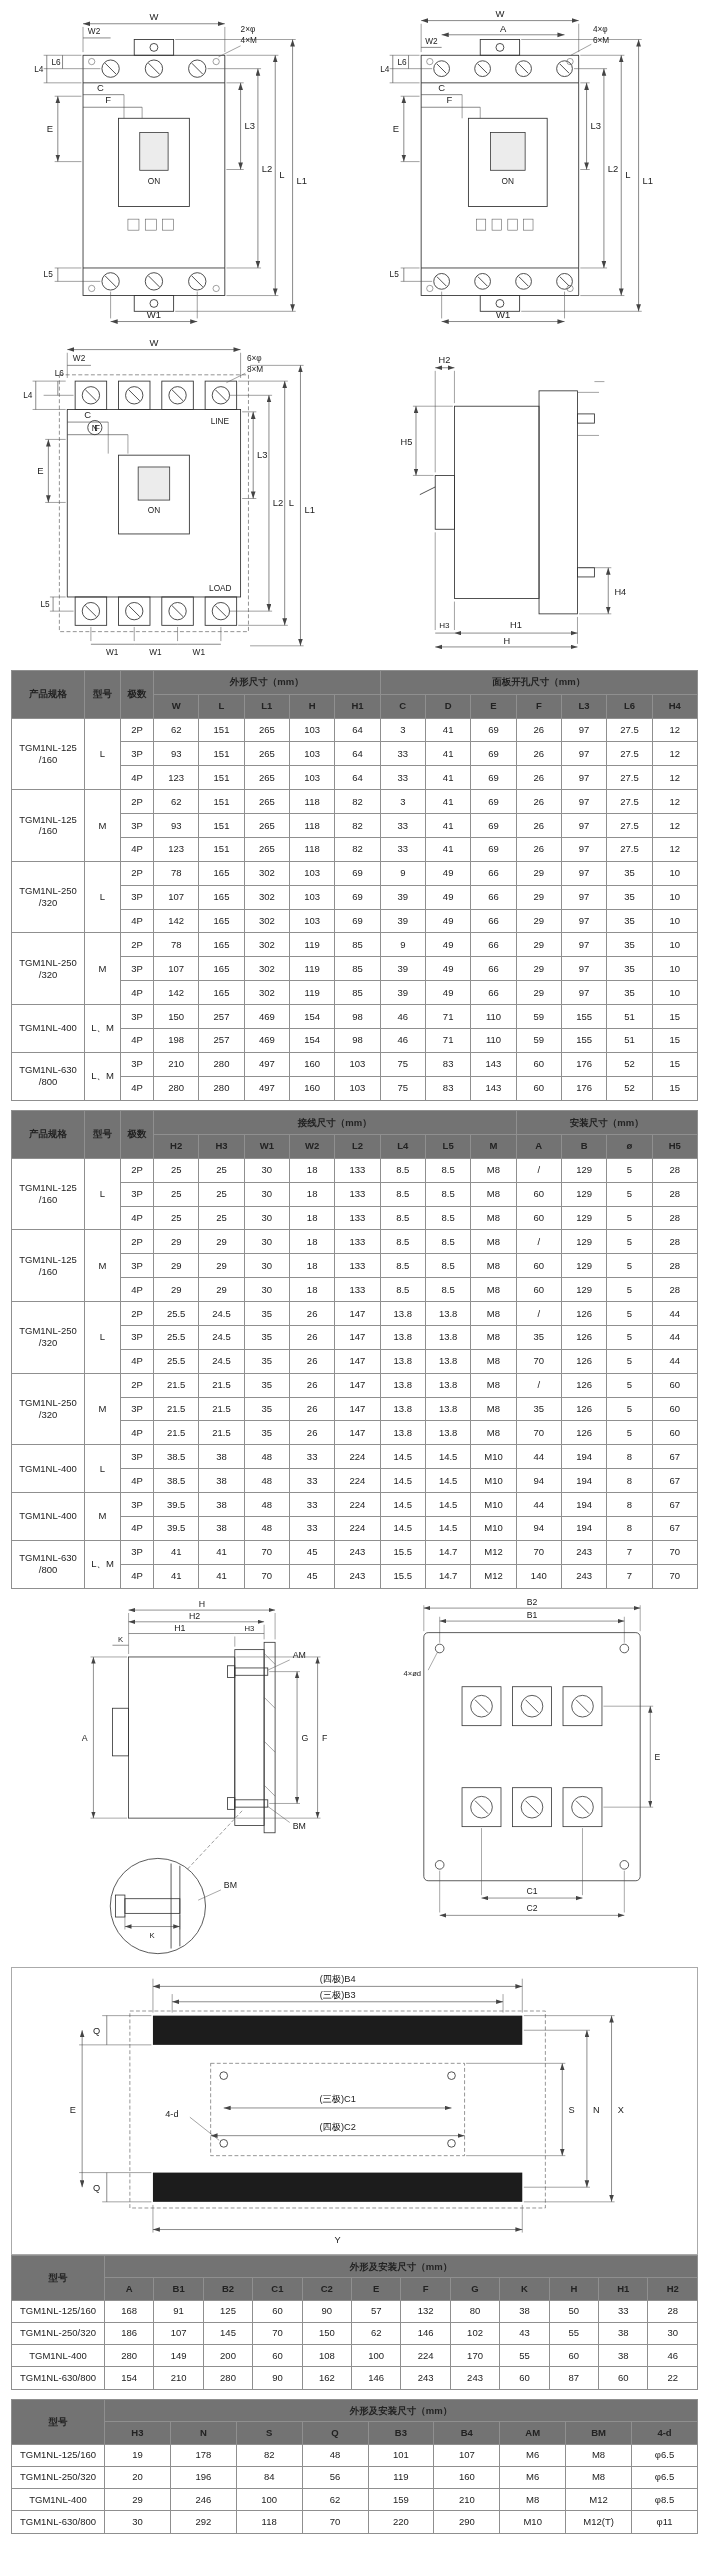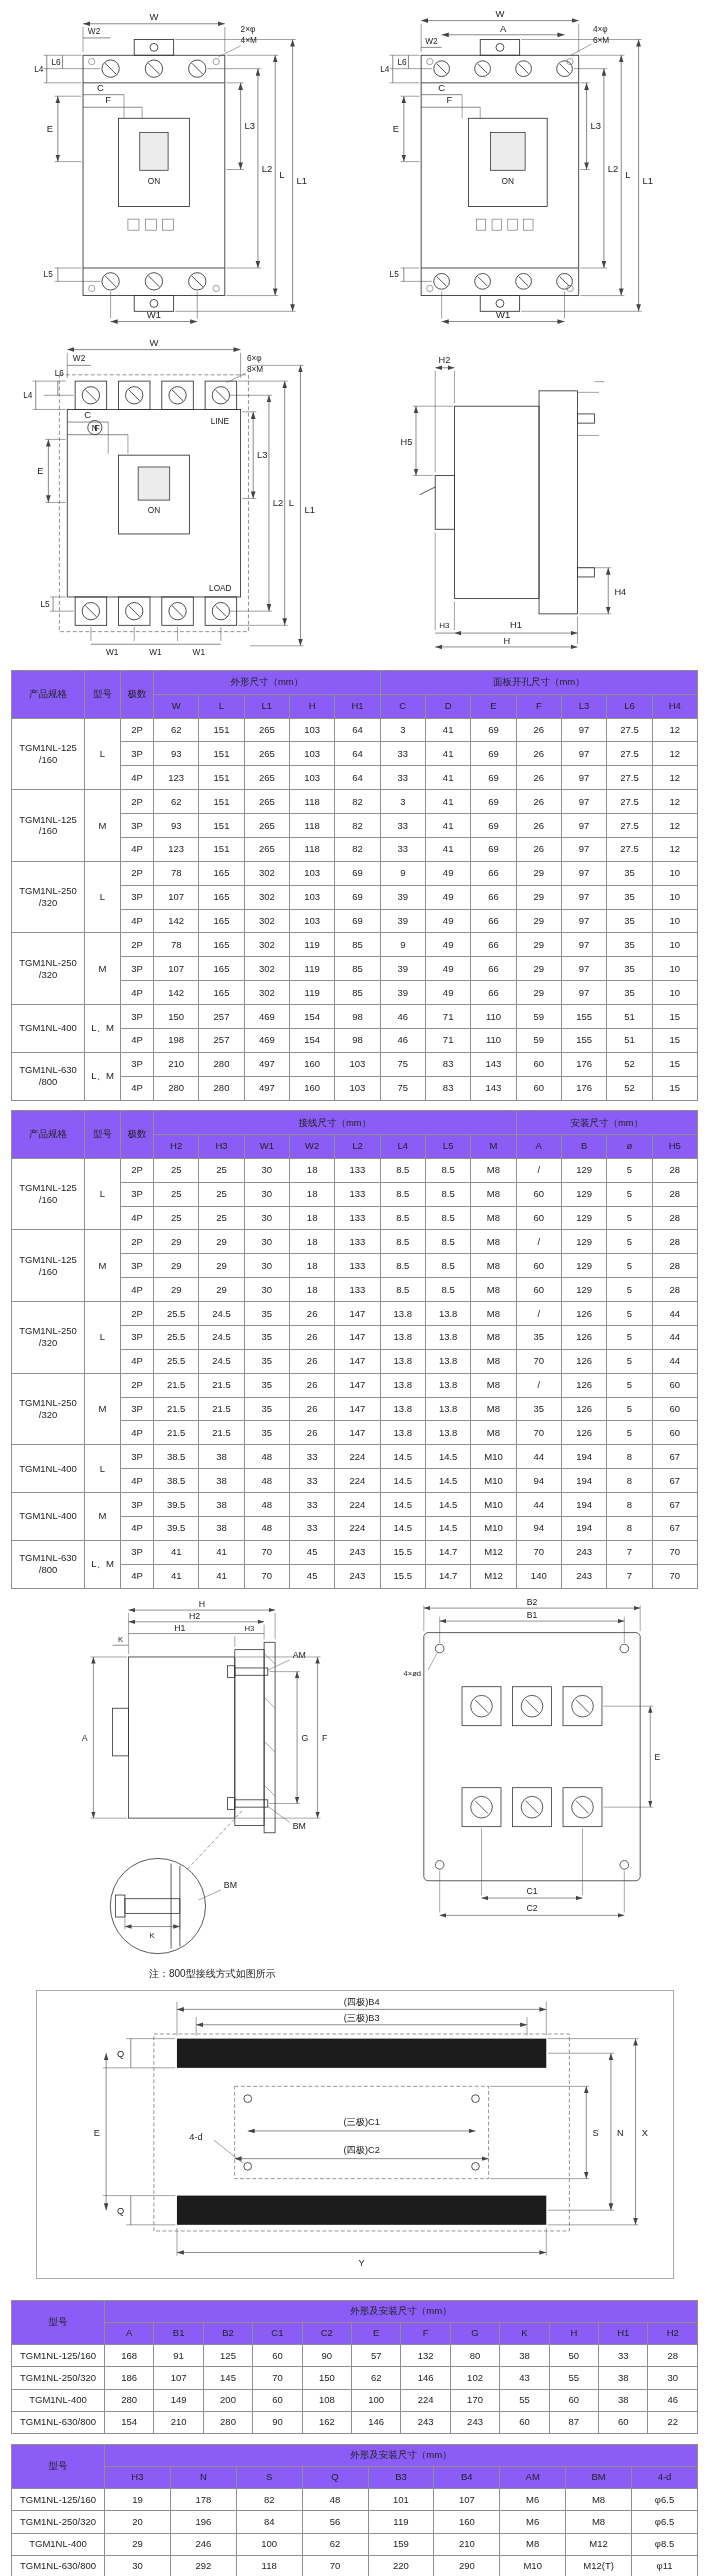--- a/index.html
+++ b/index.html
@@ -11,27 +11,27 @@
   svg{font-family:"Liberation Sans",sans-serif}
   .lb{font-size:12px;fill:#222}
   .lbs{font-size:10.5px;fill:#222}
   .ln{stroke:#333;stroke-width:1.1;fill:none}
   .lt{stroke:#555;stroke-width:0.7;fill:none}
   .dsh{stroke:#555;stroke-width:0.8;fill:none;stroke-dasharray:5 3}
   .dim{stroke:#444;stroke-width:0.8;fill:none}
   .fillb{fill:#1c1c1c;stroke:none}
   table.spec{border-collapse:collapse;width:687px;margin:0 auto 9.5px;font-size:9.5px;table-layout:fixed}
   table.spec th,table.spec td{border:0.8px solid #8f8f8f;text-align:center;padding:5.5px 1.6px;line-height:1.25;overflow:hidden}
-  table.spec th{background:#8b5cf6;font-weight:normal}
+  table.spec th{background:#737373;font-weight:bold}
   table.small td,table.small th{padding:4.7px 1.6px}
   td.spec-cell{text-align:left;padding-left:4.7px;white-space:pre-line}
   .sec-title{font-size:11px;font-weight:bold;margin:8px 0 8px 4.7px;color:#222}
   .plugin-row{display:flex;justify-content:center;gap:39px;align-items:flex-start;margin-bottom:1.6px}
   .note{font-size:10px;margin:0 0 9.5px 138px;color:#222}
-  .drillbox{border:0.8px solid #aaa;width:638px;margin:0 auto 21px;padding:3.2px 1.6px}
+  .drillbox{border:0.8px solid #aaa;width:687px;margin:0 auto 0;padding:3.2px 1.6px}
 </style>
 </head>
 <body>
 
 <svg width="0" height="0" style="position:absolute" aria-hidden="true">
   <defs>
     <marker id="mA" markerUnits="userSpaceOnUse" markerWidth="10" markerHeight="8" refX="9" refY="3" orient="auto-start-reverse">
       <path d="M0,0L9,3L0,6Z" fill="#444"></path>
     </marker>
   </defs>
@@ -1064,21 +1064,20 @@
       </g>
       <text class="lb" x="180" y="10" text-anchor="middle">B2</text>
       <text class="lb" x="180" y="28" text-anchor="middle">B1</text>
       <text class="lbs" x="2" y="108">4×ød</text>
       <text class="lb" x="350" y="224">E</text>
       <text class="lb" x="180" y="410" text-anchor="middle">C1</text>
       <text class="lb" x="180" y="434" text-anchor="middle">C2</text>
     </svg>
   </section>
 
-  <p class="note">注：800型接线方式如图所示</p>
 
   <div class="drillbox">
     <svg width="678" height="277" viewBox="0 0 880 360">
       <g>
         <line class="lt" x1="180" y1="10" x2="180" y2="54"></line>
           <line class="lt" x1="660" y1="10" x2="660" y2="54"></line>
         <line class="lt" x1="205" y1="30" x2="205" y2="54"></line>
           <line class="lt" x1="635" y1="30" x2="635" y2="54"></line>
         <line class="dim" marker-start="url(#mA)" marker-end="url(#mA)" x1="180" y1="20" x2="660" y2="20"></line>
         <line class="dim" marker-start="url(#mA)" marker-end="url(#mA)" x1="205" y1="40" x2="635" y2="40"></line>

